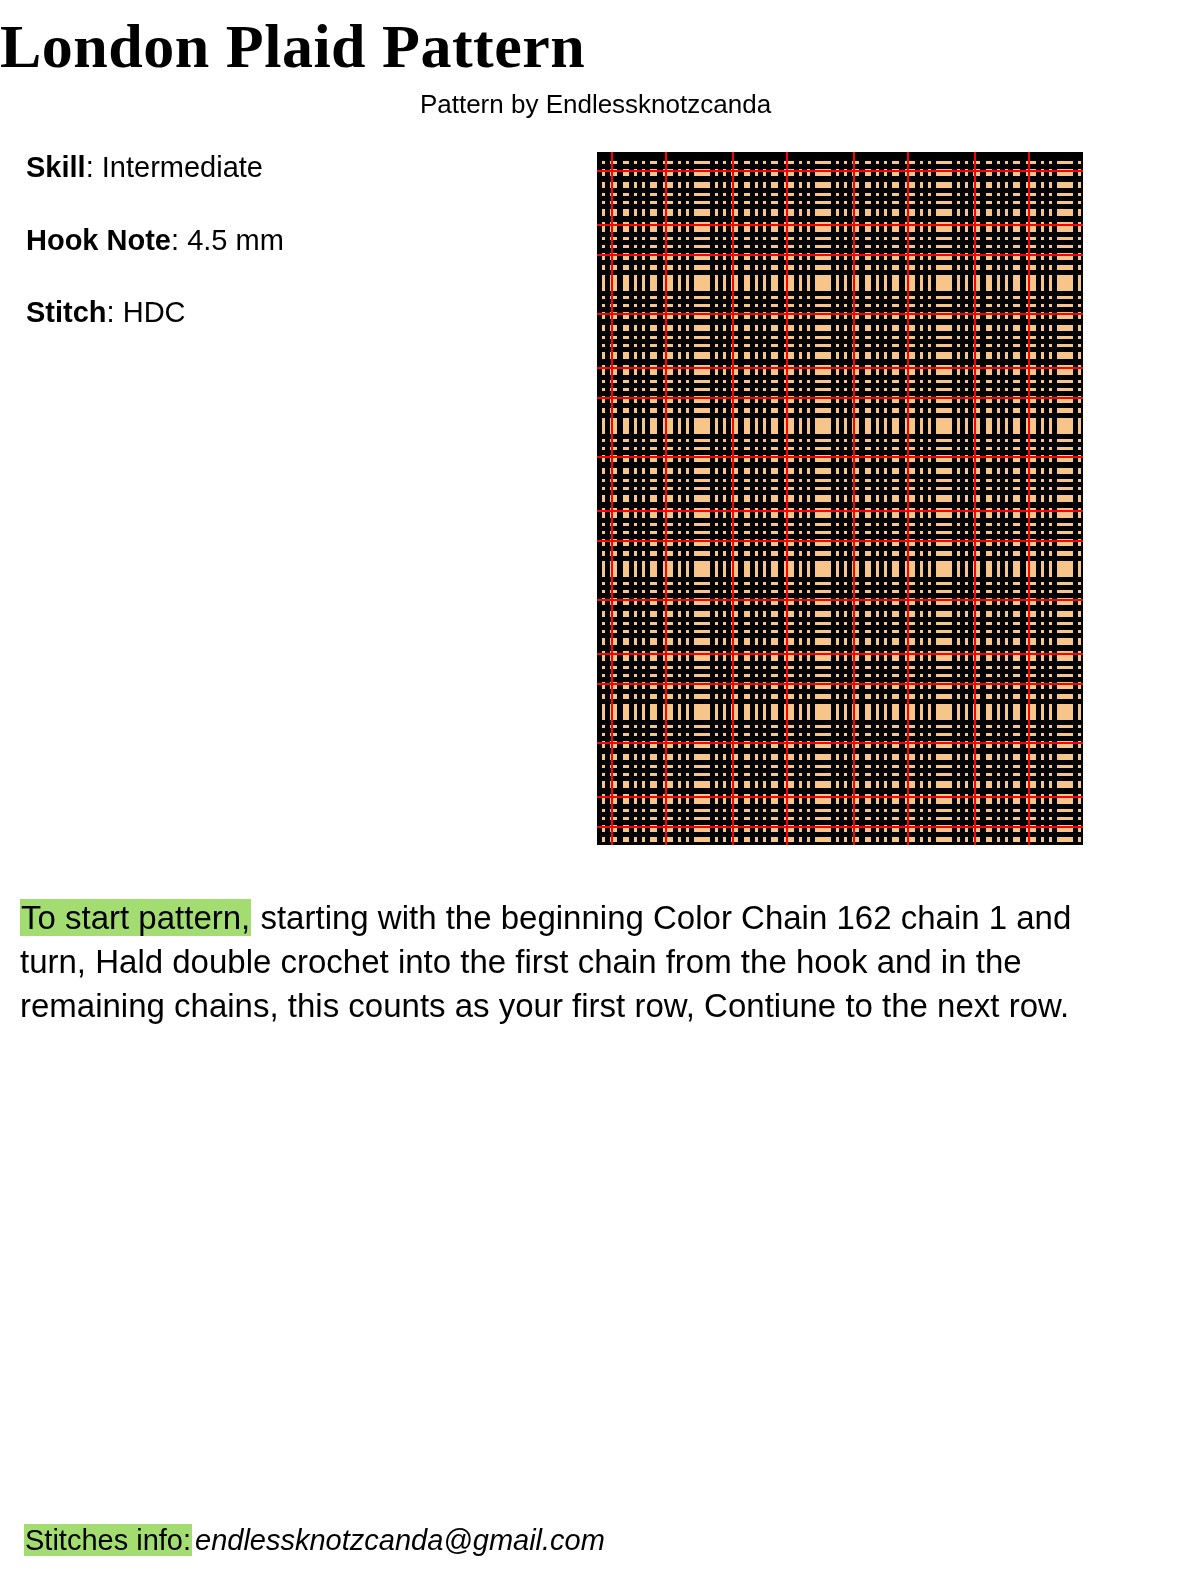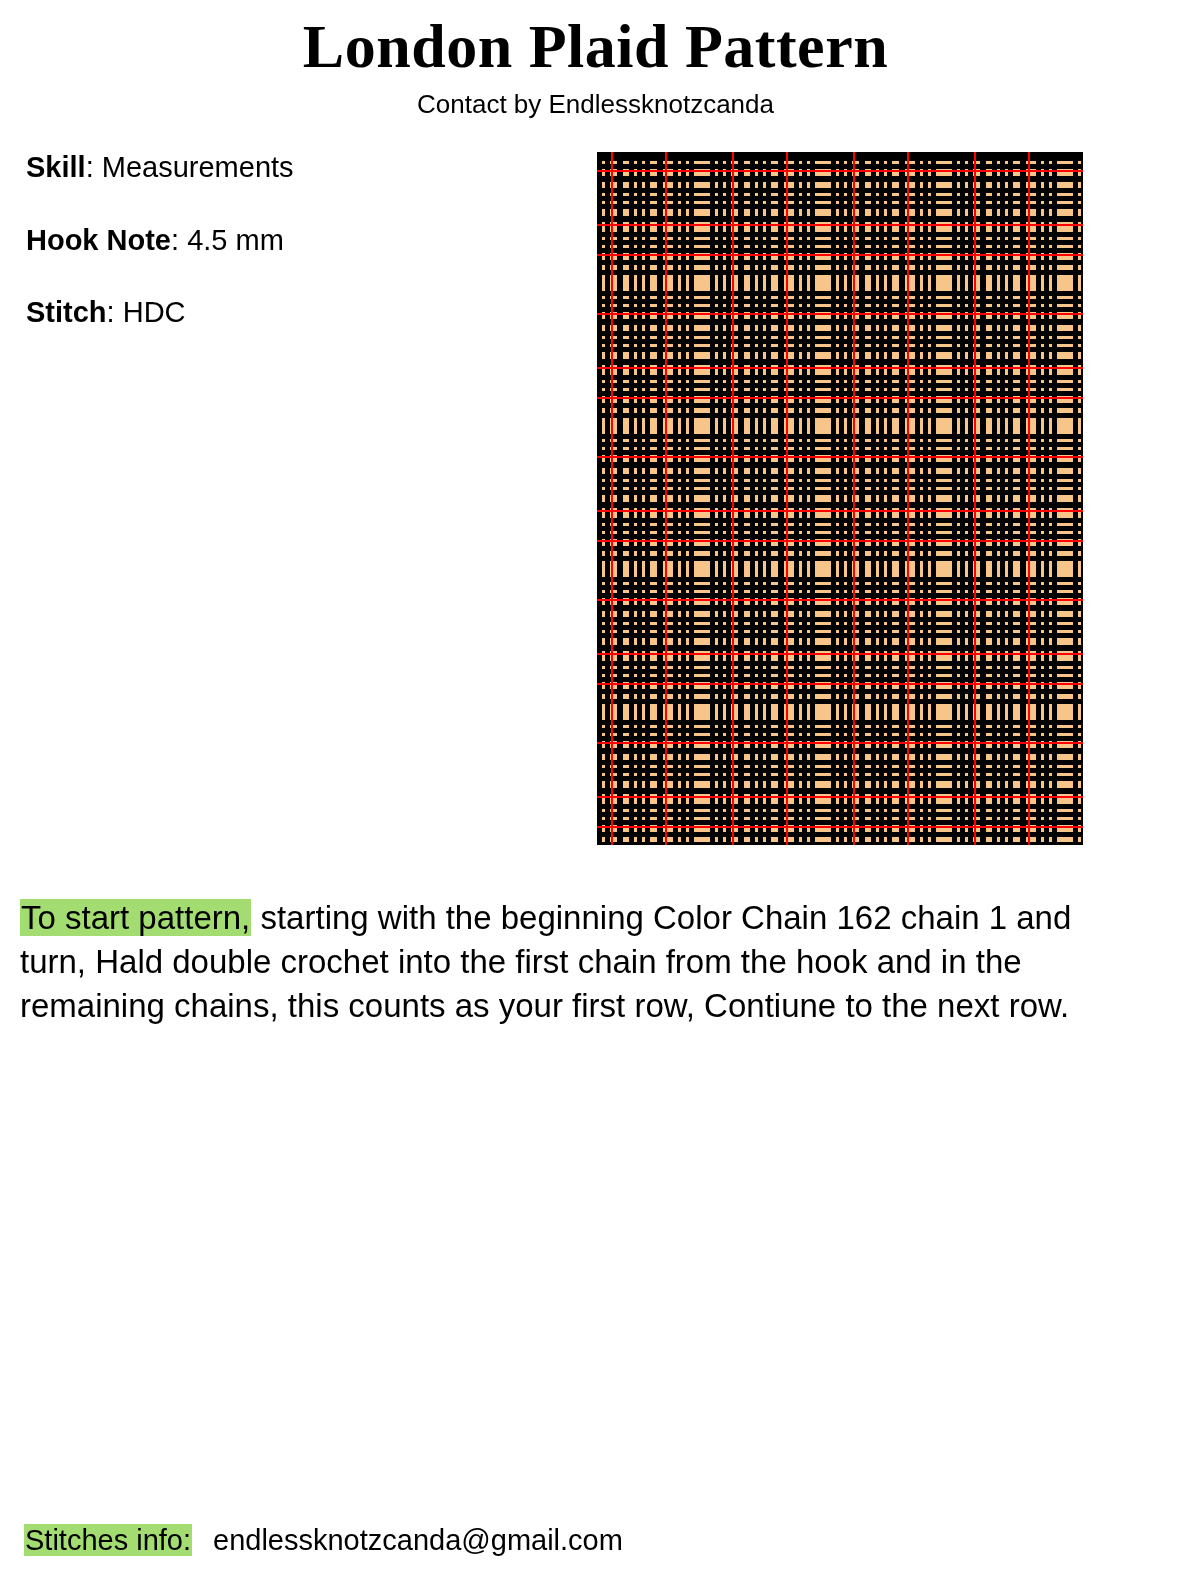--- a/index.html
+++ b/index.html
@@ -17,21 +17,20 @@
   }
 
   .page {
     position: relative;
     width: 1191px;
     height: 1582px;
   }
 
   
   .title {
-    text-align: center;
     font-family: "Liberation Serif", serif;
     font-weight: bold;
     font-size: 62px;
     line-height: 1.05;
     letter-spacing: 0.5px;
     margin: 8px 0 0 0;
     padding-top: 6px;
   }
   .subtitle {
     text-align: center;
@@ -94,34 +93,35 @@
     position: absolute;
     left: 24px;
     top: 1516px;
     font-size: 29px;
     white-space: nowrap;
   }
   .contact .hl {
     background: #a3dd72;
   }
   .contact .email {
-    margin-left: 21px;
+    margin-left: 3px;
+    font-style: italic;
   }
 </style>
 </head>
 <body>
 
 <div class="page">
 
   <h1 class="title">London Plaid Pattern</h1>
-  <div class="subtitle">Contact by Endlessknotzcanda</div>
+  <div class="subtitle">Pattern by Endlessknotzcanda</div>
 
   <div class="specs">
     <div class="spec-row">
-      <span class="label">Skill</span><span>: </span><span>Measurements</span>
+      <span class="label">Skill</span><span>: </span><span>Intermediate</span>
     </div>
     <div class="spec-row">
       <span class="label">Hook Note</span><span>: </span><span>4.5 mm</span>
     </div>
     <div class="spec-row">
       <span class="label">Stitch</span><span>: </span><span>HDC</span>
     </div>
   </div>
 
   <div class="swatch" id="swatch">

